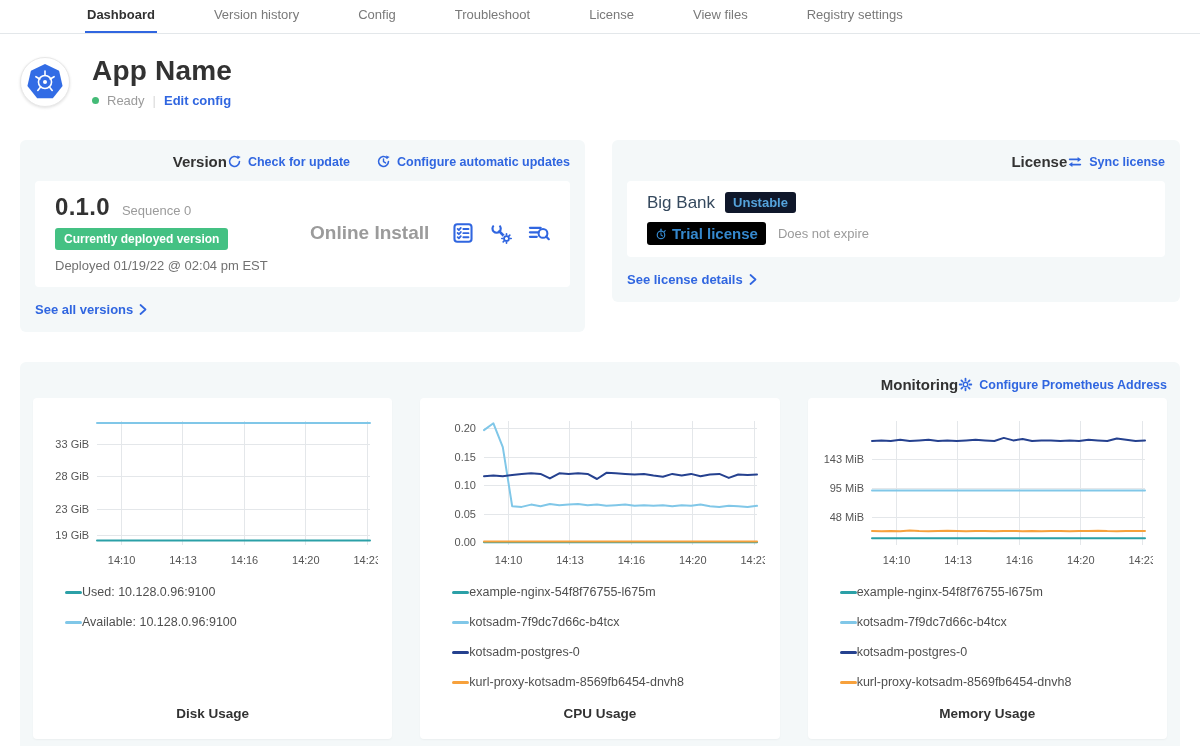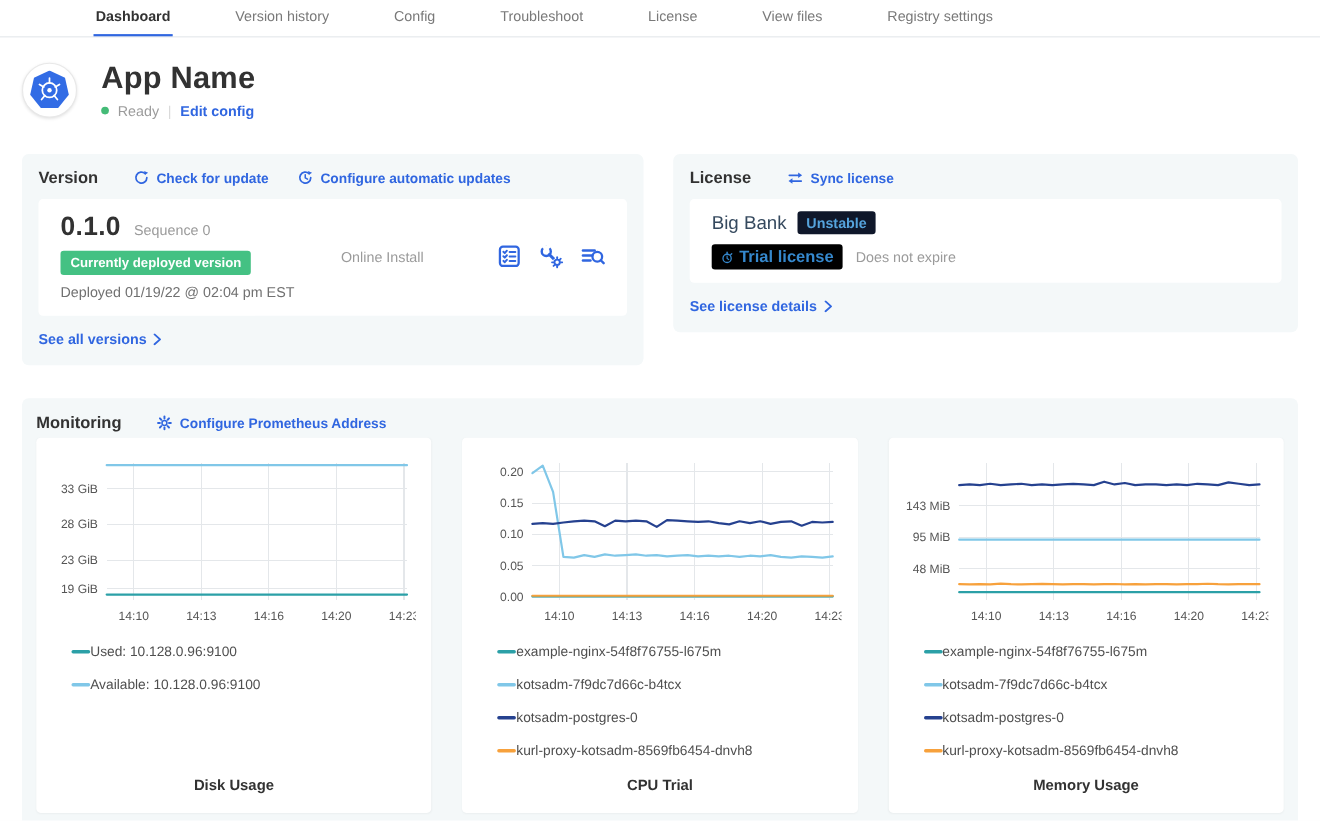--- a/index.html
+++ b/index.html
@@ -26,34 +26,34 @@
   .status-text { font-size:13px; color:#9b9b9b; font-weight:500; }
   .vdiv { color:#d9d9d9; font-size:13px; }
   .link { color:#3066e0; font-weight:700; font-size:13px; cursor:pointer;
     display:inline-flex; align-items:center; gap:6px; text-decoration:none; }
   .link.sm { font-size:12.5px; }
 
   
   .cards-row { display:grid; grid-template-columns:565px 568px; gap:27px;
     margin-top:32px; align-items:start; }
   .panel { background:#f4f8f9; border-radius:6px; padding:13px 15px 14px 15px; }
-  .panel-head { display:flex; align-items:center; justify-content:flex-start;gap:32px; }
+  .panel-head { display:flex; align-items:center; justify-content:flex-end; }
   .panel-title { font-size:15px; font-weight:700; }
   .panel-links { display:flex; gap:26px; }
   .inner-card { background:#fff; border-radius:4px; margin-top:11px; }
 
   .version-inner { padding:12px 20px 14px 20px; display:flex; align-items:center; }
   .v-left { width:255px; }
   .v-num-row { display:flex; align-items:baseline; gap:12px; }
   .v-num { font-size:24px; font-weight:800; letter-spacing:.3px; }
   .v-seq { font-size:13px; color:#9b9b9b; font-weight:500; }
   .badge-green { display:inline-block; margin-top:7px; background:#44c183; color:#fff;
     font-size:12px; font-weight:700; padding:4px 9px; border-radius:3px; }
   .v-deployed { margin-top:8px; font-size:13px; color:#717171; font-weight:500; }
-  .v-mid { flex:1; text-align:left; font-size:13px; color:#9b9b9b; font-weight:400; }
+  .v-mid { flex:1; text-align:left; font-size:19px; color:#9b9b9b; font-weight:700; }
   .v-icons { display:flex; gap:16px; align-items:center; }
   .see-link { margin-top:13px; }
 
   .license-inner { padding:11px 20px 12px 20px; }
   .lic-name-row { display:flex; align-items:center; gap:10px; }
   .lic-name { font-size:17px; font-weight:400; color:#35495e; }
   .badge-channel { background:#0f172a; color:#55a3dc; font-size:13px; font-weight:600;
     padding:3px 8px; border-radius:3px; }
   .lic-meta-row { display:flex; align-items:center; gap:12px; margin-top:9px; }
   .badge-trial { display:inline-flex; align-items:center; gap:5px; background:#000000;
@@ -337,21 +337,21 @@
             </div>
             <div class="legend-item">
               <span class="legend-dash" style="background: rgb(37, 65, 143);"></span>
               <span class="legend-label">kotsadm-postgres-0</span>
             </div>
             <div class="legend-item">
               <span class="legend-dash" style="background: rgb(247, 161, 60);"></span>
               <span class="legend-label">kurl-proxy-kotsadm-8569fb6454-dnvh8</span>
             </div>
           </div>
-          <div class="chart-title">CPU Trial</div>
+          <div class="chart-title">CPU Usage</div>
         </div>
         <div class="chart-card">
           <svg width="331" height="162">
             <line x1="50" x2="323" y1="106.17560975609756" y2="106.17560975609756" stroke="#e4e7ea" stroke-width="1" shape-rendering="crispEdges"></line>
             <text x="42" y="109.67560975609756" text-anchor="end" class="axis">48 MiB</text>
             <line x1="50" x2="323" y1="77.74634146341464" y2="77.74634146341464" stroke="#e4e7ea" stroke-width="1" shape-rendering="crispEdges"></line>
             <text x="42" y="81.24634146341464" text-anchor="end" class="axis">95 MiB</text>
             <line x1="50" x2="323" y1="48.712195121951225" y2="48.712195121951225" stroke="#e4e7ea" stroke-width="1" shape-rendering="crispEdges"></line>
             <text x="42" y="52.212195121951225" text-anchor="end" class="axis">143 MiB</text>
             <line x1="74.57" x2="74.57" y1="10" y2="134" stroke="#e4e7ea" stroke-width="1" shape-rendering="crispEdges"></line>

